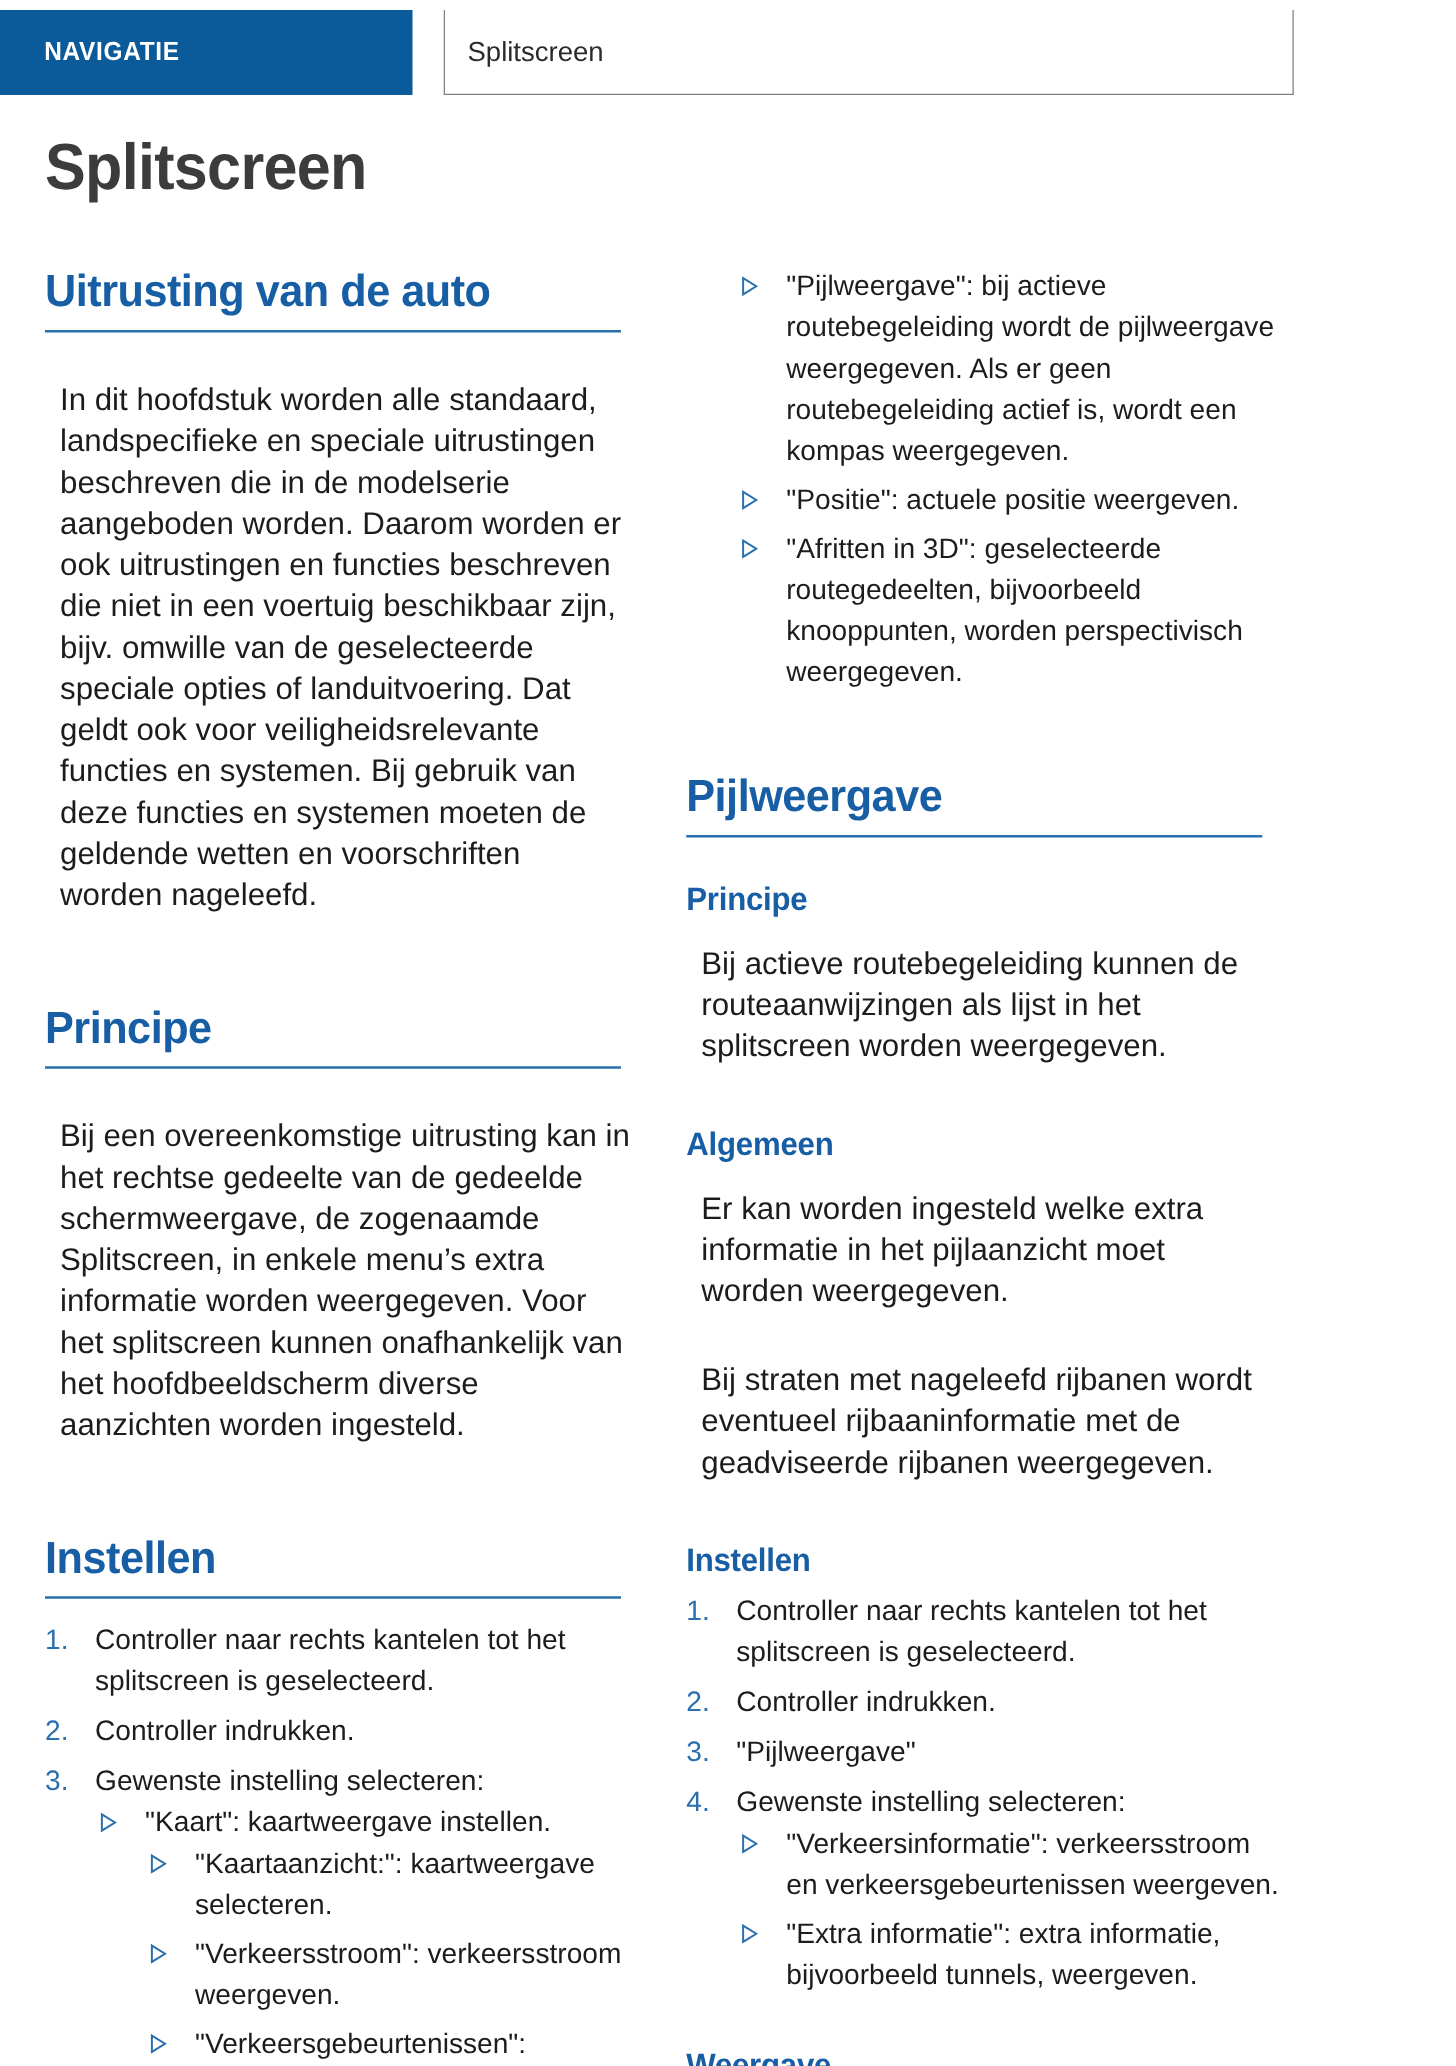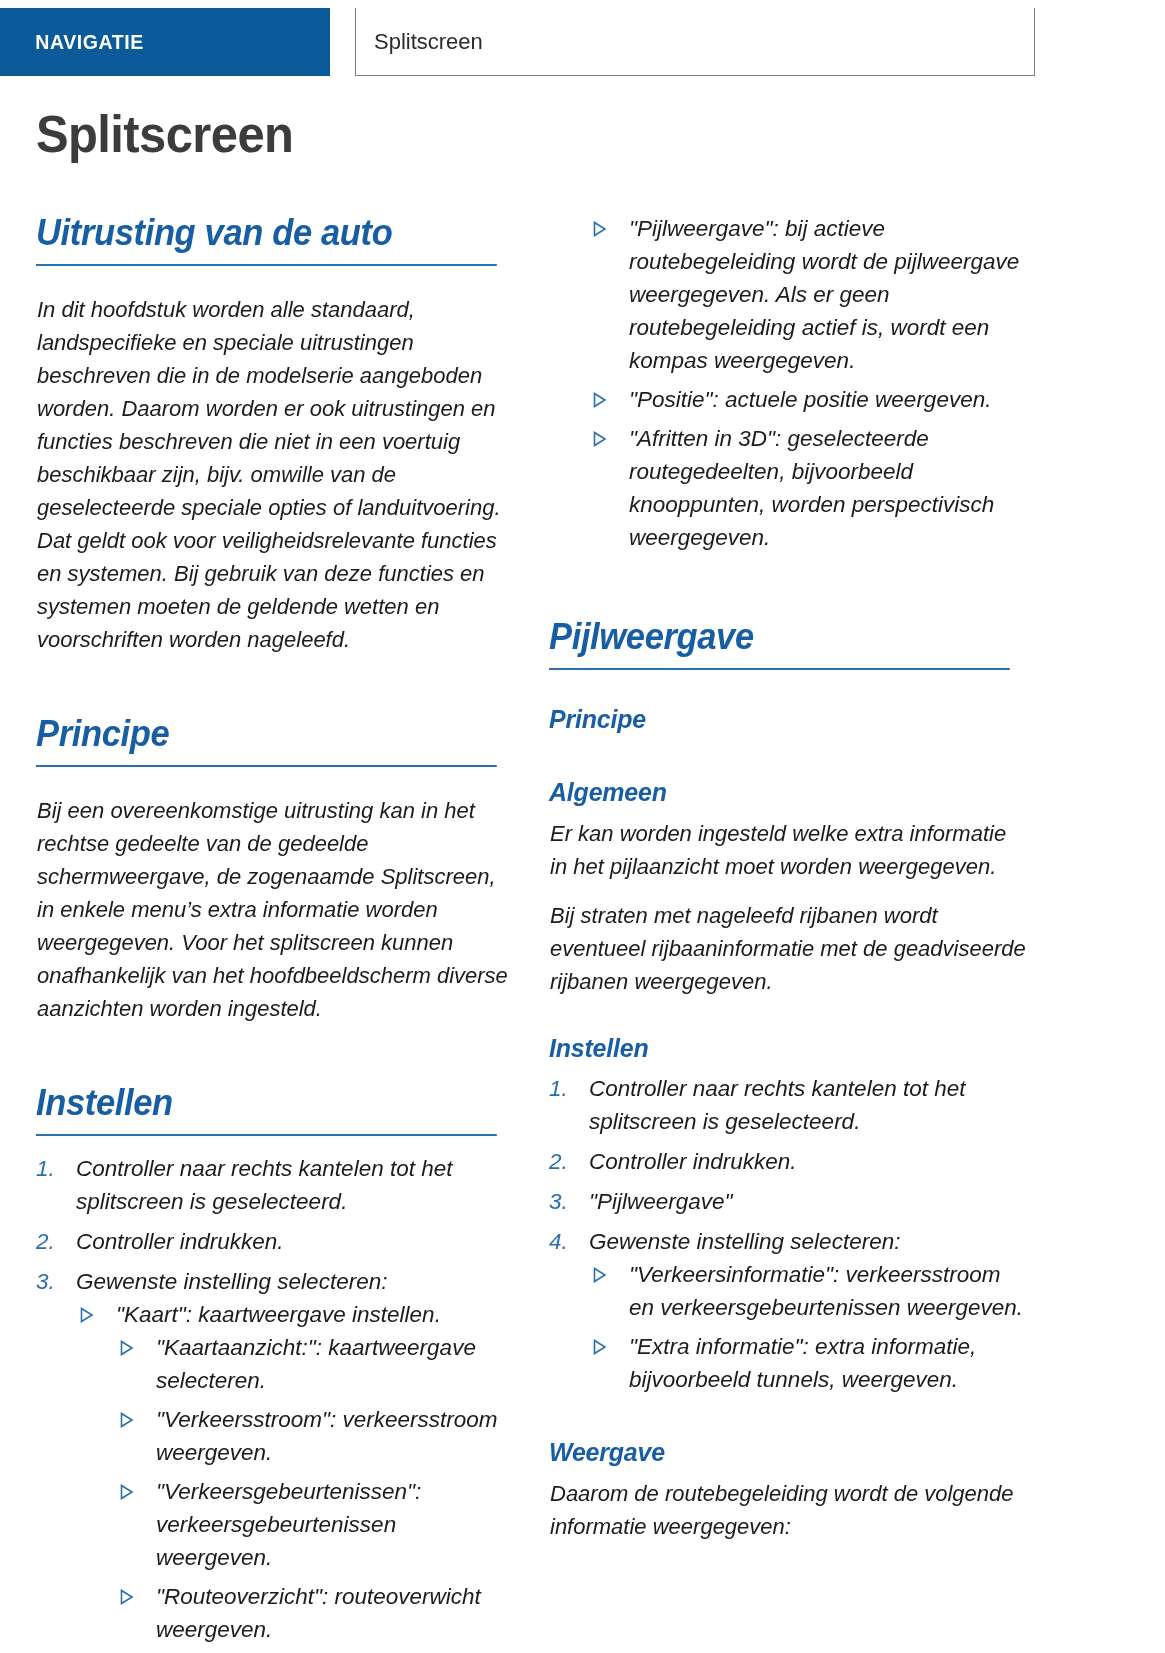--- a/index.html
+++ b/index.html
@@ -83,21 +83,20 @@
     transform-origin: left top;
   }
 
   
   .columns {
     position: absolute;
     top: 212px;
     left: 36px;
     width: 1093px;
     height: 1270px;
-    font-style: italic;
   }
   .col {
     position: absolute;
     top: 0;
     width: 480px;
   }
   .col-left  { left: 0; }
   .col-right { left: 513px; }
 
   
@@ -123,22 +122,22 @@
     transform-origin: left center;
   }
   .sp-after-h1   { height: 26px; }
   .sp-after-h2   { height: 8px; }
   .sp-before-h1  { height: 56px; }
   .sp-before-h2  { height: 34px; }
   .sp-para       { height: 14px; }
   .sp-list-top   { height: 16px; }
 
   p.body {
-    margin: 1px;
-    font-size: 22px;
+    margin: 12px;
+    font-size: 25px;
     line-height: 33px;
     color: #1c1c1c;
   }
 
   
   ol.steps {
     margin: 0;
     padding: 0;
     list-style: none;
     counter-reset: stepcounter;
@@ -337,20 +336,21 @@
           <span>"Afritten in 3D": geselecteerde routegedeelten, bijvoorbeeld knooppunten, worden perspectivisch weergegeven.</span>
         </li>
       </ul>
 
       <div class="sp-before-h1"></div>
       <h1 class="h-main">Pijlweergave</h1>
 
       <div class="sp-before-h2"></div>
       <h2 class="h-sub">Principe</h2>
       <div class="sp-after-h2"></div>
+      <p class="body">Bij actieve routebegeleiding kunnen de routeaanwijzingen als lijst in het splitscreen worden weergegeven.</p>
 
       <div class="sp-before-h2"></div>
       <h2 class="h-sub">Algemeen</h2>
       <div class="sp-after-h2"></div>
       <p class="body">Er kan worden ingesteld welke extra informatie in het pijlaanzicht moet worden weergegeven.</p>
       <div class="sp-para"></div>
       <p class="body">Bij straten met nageleefd rijbanen wordt eventueel rijbaaninformatie met de geadviseerde rijbanen weergegeven.</p>
 
       <div class="sp-before-h2"></div>
       <h2 class="h-sub">Instellen</h2>

